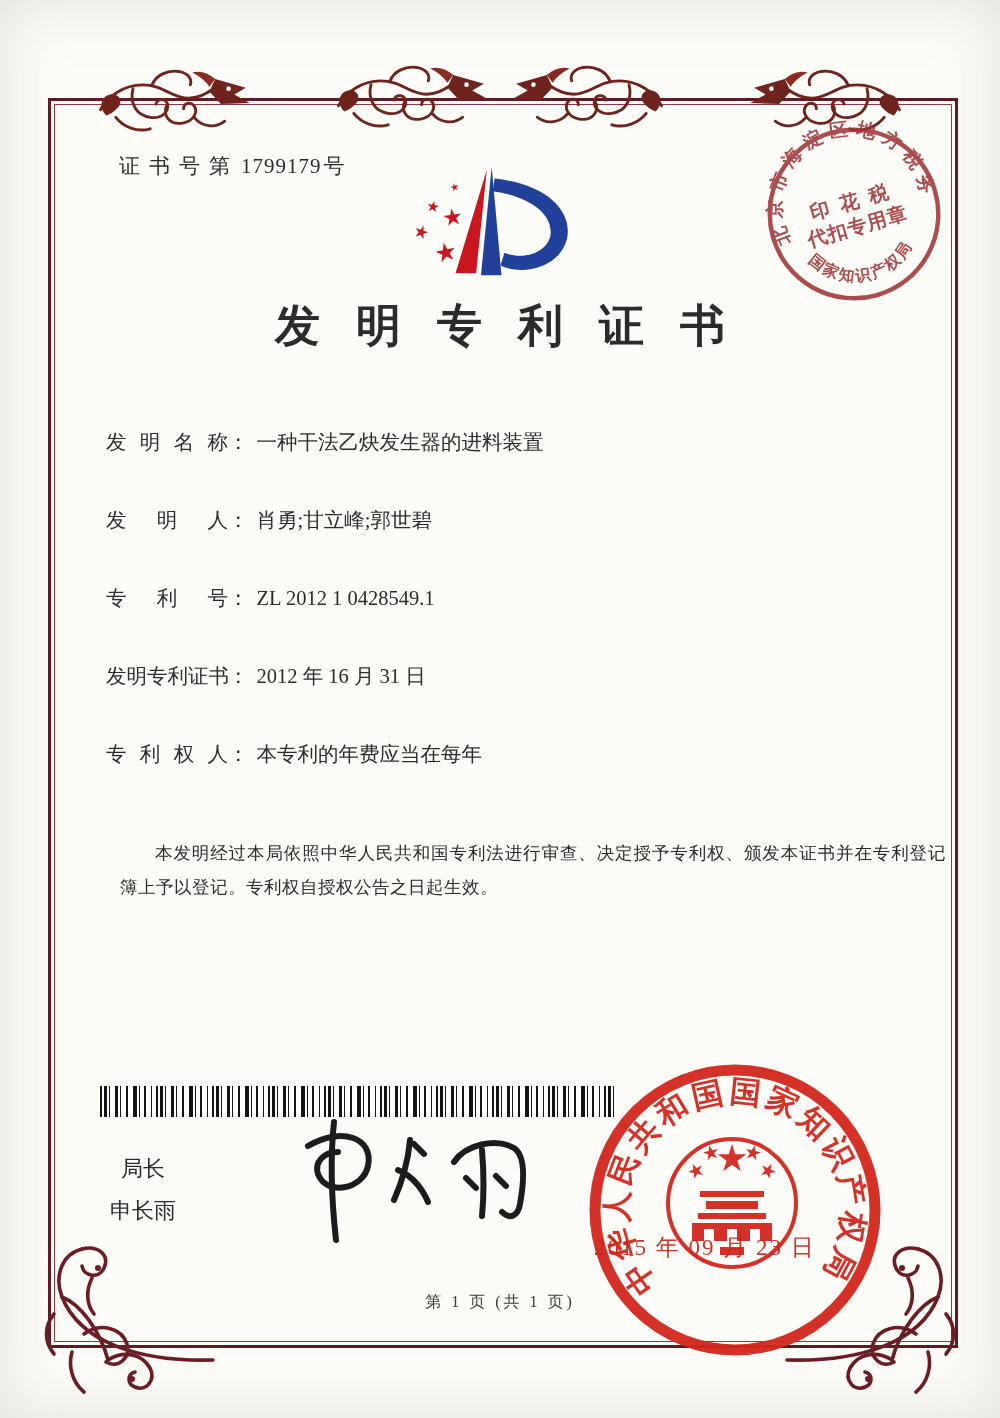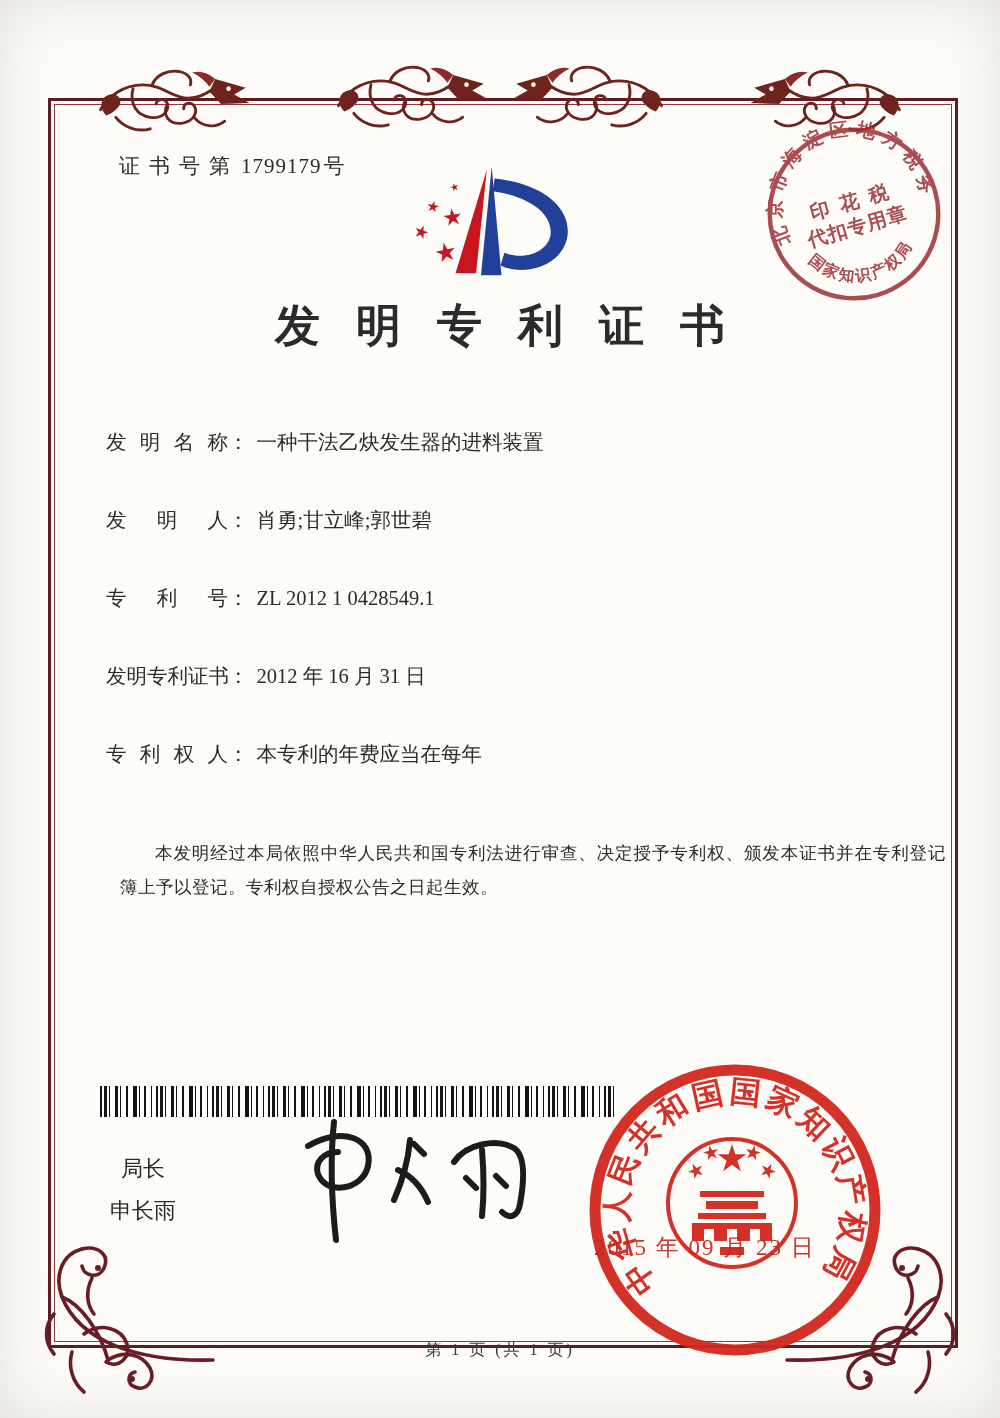--- a/index.html
+++ b/index.html
@@ -49,21 +49,21 @@
   }
   
   .signer{position:absolute;left:110px;top:1148px;font-size:22px;line-height:42px;text-align:center;}
   .signature{position:absolute;left:282px;top:1104px;}
   
   .seal{position:absolute;left:580px;top:1055px;opacity:.95;}
   .seal-date{position:absolute;left:594px;top:1232px;font-size:23px;color:#c6251b;
     letter-spacing:2px;white-space:nowrap;z-index:6;opacity:.92;}
   
   .page-footer{position:absolute;left:0;top:1292px;width:100%;text-align:center;
-    font-size:16px;letter-spacing:3px;color:#3a3a3a;margin-top:48px;}
+    font-size:16px;letter-spacing:3px;color:#3a3a3a;}
 </style>
 </head>
 <body>
 
 <svg width="0" height="0" style="position:absolute">
   <defs>
     <polygon id="star" points="0,-10 2.2,-3.1 9.5,-3.1 3.6,1.2 5.9,8.1 0,3.8 -5.9,8.1 -3.6,1.2 -9.5,-3.1 -2.2,-3.1"></polygon>
     <symbol id="dragon" viewBox="0 0 170 90">
       <g fill="none" stroke="#6e231c" stroke-width="3" stroke-linecap="round">
         <path d="M6,52 C14,38 30,26 50,26 C72,26 80,40 98,40 C112,40 120,32 130,27"></path>

